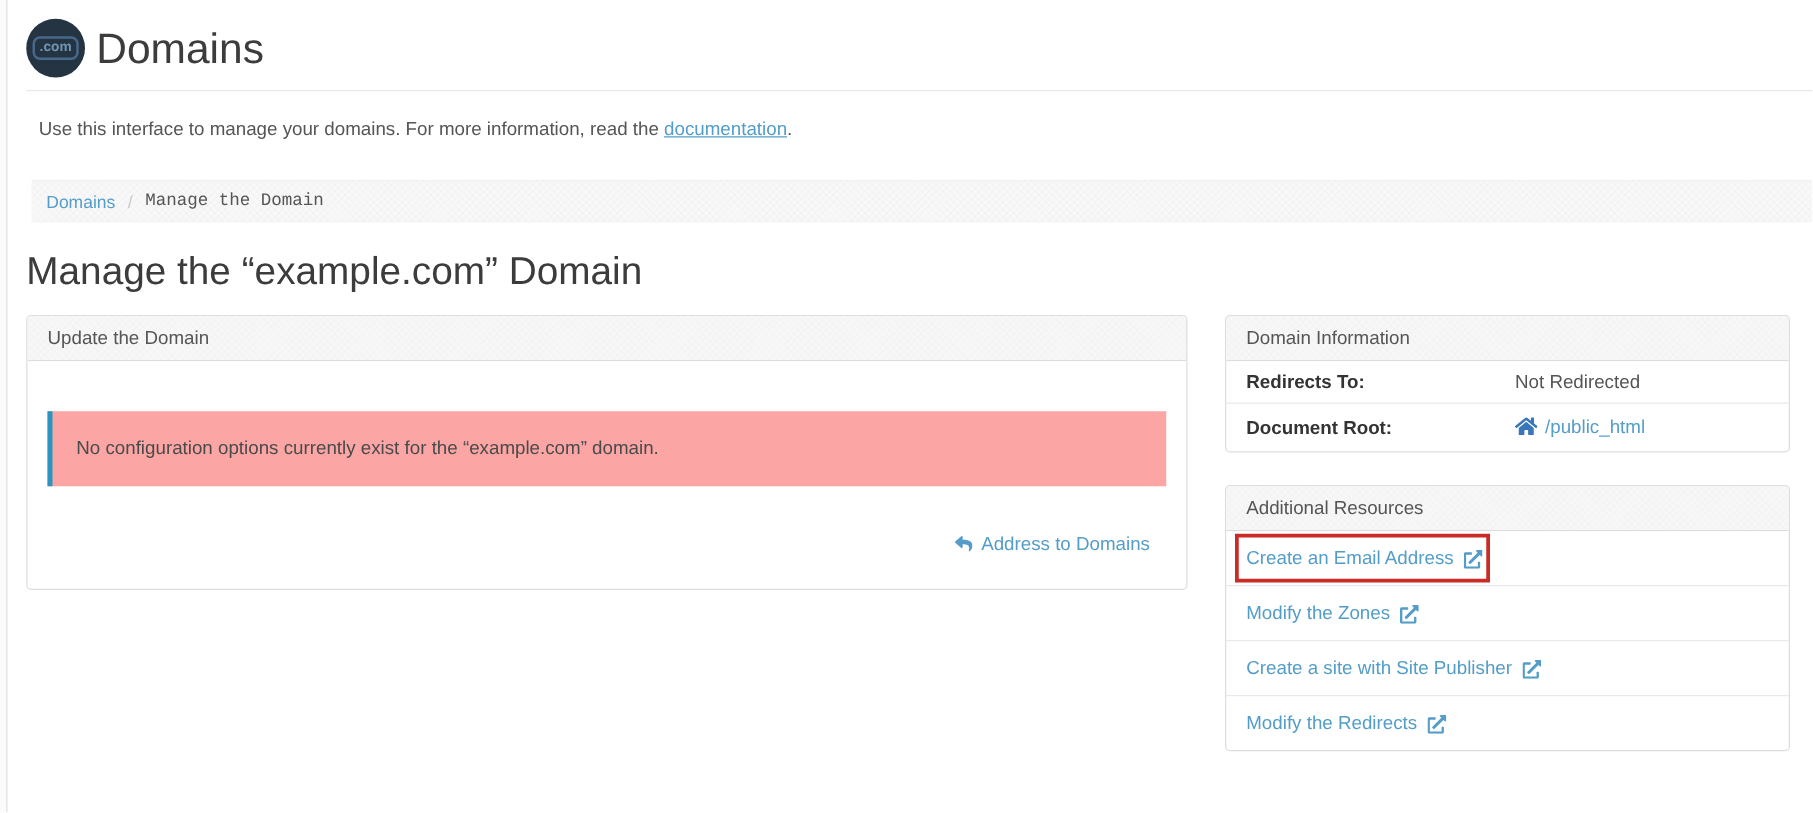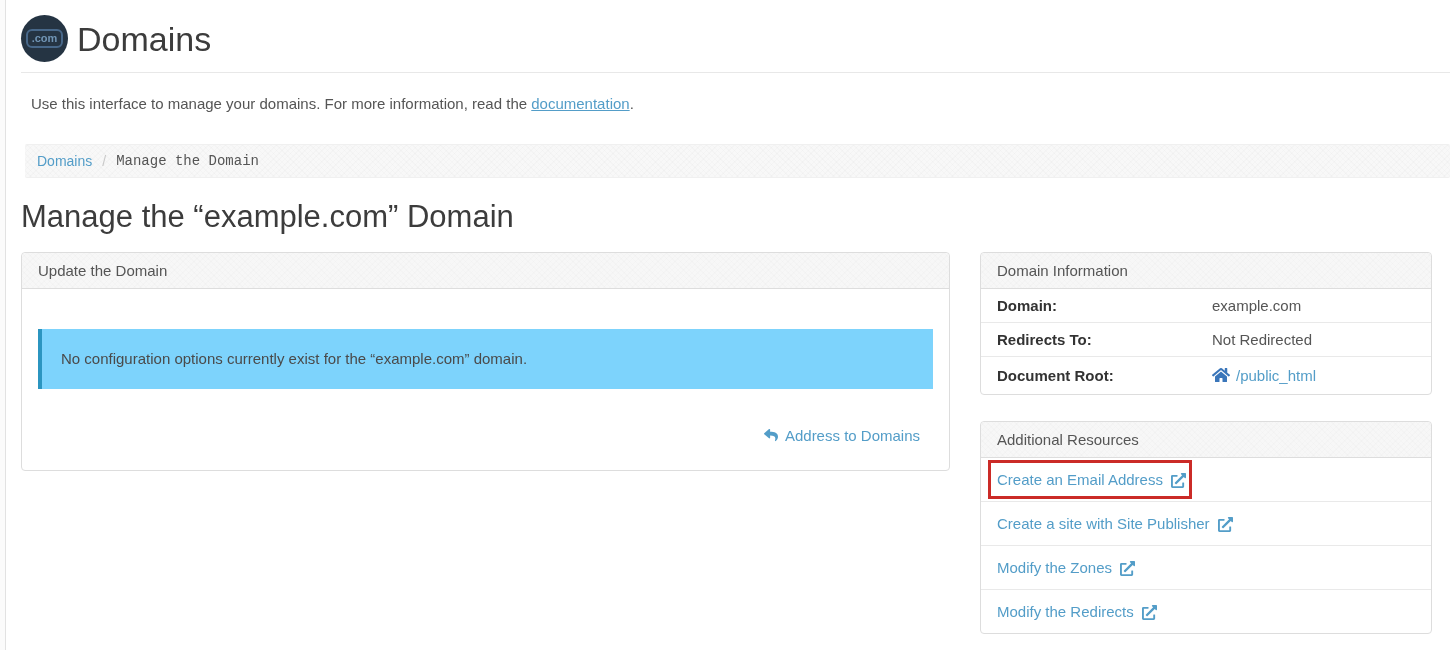--- a/index.html
+++ b/index.html
@@ -55,21 +55,21 @@
     background-color:#f7f7f7;
     background-image:
       repeating-linear-gradient(45deg, rgba(0,0,0,0.012) 0 1px, transparent 1px 4px),
       repeating-linear-gradient(-45deg, rgba(0,0,0,0.012) 0 1px, transparent 1px 4px);
     border-bottom:1px solid #dddddd; border-radius:4px 4px 0 0;
   }
   .panel-update { flex:1 1 auto; }
   .panel-update .panel-body { padding:40px 16px 24px; }
 
   .callout-info {
-    background:#7dd3fc; border-left:4px solid #2b95c0;
+    background:#fca5a5; border-left:4px solid #2b95c0;
     padding:20px 15px 20px 19px; font-size:15px; color:#4a4a4a; line-height:1.3;
   }
   .panel-footer-link { text-align:right; margin-top:38px; padding-right:13px; }
   .return-link { display:inline-flex; align-items:center; gap:7px; font-size:15px; }
   .return-link svg { flex:0 0 auto; }
 
   .right-col { width:452px; flex:0 0 452px; display:flex; flex-direction:column; gap:26px; }
 
   
   .info-table { width:100%; border-collapse:collapse; font-size:15px; }
@@ -137,24 +137,20 @@
         </div>
       </div>
     </section>
 
     <aside class="right-col">
 
       <section class="panel">
         <div class="panel-header">Domain Information</div>
         <table class="info-table">
           <tbody>
-            <tr>
-              <td class="lbl">Domain:</td>
-              <td class="val">example.com</td>
-            </tr>
             <tr>
               <td class="lbl">Redirects To:</td>
               <td class="val">Not Redirected</td>
             </tr>
             <tr>
               <td class="lbl">Document Root:</td>
               <td class="val">
                 <a href="#" class="link docroot">
                   <svg width="18" height="16" viewBox="0 0 576 512" fill="#3a76ba" aria-hidden="true">
                       <path d="M280.37 148.26L96 300.11V464a16 16 0 0 0 16 16l112.06-.29a16 16 0 0 0 15.92-16V368a16 16 0 0 1 16-16h64a16 16 0 0 1 16 16v95.64a16 16 0 0 0 16 16.05L464 480a16 16 0 0 0 16-16V300L295.67 148.26a12.19 12.19 0 0 0-15.3 0zM571.6 251.47L488 182.56V44.05a12 12 0 0 0-12-12h-56a12 12 0 0 0-12 12v72.61L318.47 43a48 48 0 0 0-61 0L4.34 251.47a12 12 0 0 0-1.6 16.9l25.5 31A12 12 0 0 0 45.15 301l235.22-193.74a12.19 12.19 0 0 1 15.3 0L530.9 301a12 12 0 0 0 16.9-1.6l25.5-31a12 12 0 0 0-1.7-16.93z"></path>
@@ -174,29 +170,29 @@
             <div class="annotation-box"></div>
             <a href="#" class="link">
               <span>Create an Email Address</span>
               <svg width="15" height="15" viewBox="0 0 512 512" fill="#539dc8" aria-hidden="true">
                   <path d="M432,320H400a16,16,0,0,0-16,16V448H64V128H208a16,16,0,0,0,16-16V80a16,16,0,0,0-16-16H48A48,48,0,0,0,0,112V464a48,48,0,0,0,48,48H400a48,48,0,0,0,48-48V336A16,16,0,0,0,432,320ZM488,0h-128c-21.37,0-32.05,25.91-17,41l35.73,35.73L135,320.37a24,24,0,0,0,0,34L157.67,377a24,24,0,0,0,34,0L435.28,133.32,471,169c15,15,41,4.5,41-17V24A24,24,0,0,0,488,0Z"></path>
                 </svg>
             </a>
           </li>
           <li>
             <a href="#" class="link">
+              <span>Modify the Zones</span>
+              <svg width="15" height="15" viewBox="0 0 512 512" fill="#539dc8" aria-hidden="true">
+                  <path d="M432,320H400a16,16,0,0,0-16,16V448H64V128H208a16,16,0,0,0,16-16V80a16,16,0,0,0-16-16H48A48,48,0,0,0,0,112V464a48,48,0,0,0,48,48H400a48,48,0,0,0,48-48V336A16,16,0,0,0,432,320ZM488,0h-128c-21.37,0-32.05,25.91-17,41l35.73,35.73L135,320.37a24,24,0,0,0,0,34L157.67,377a24,24,0,0,0,34,0L435.28,133.32,471,169c15,15,41,4.5,41-17V24A24,24,0,0,0,488,0Z"></path>
+                </svg>
+            </a>
+          </li>
+          <li>
+            <a href="#" class="link">
               <span>Create a site with Site Publisher</span>
-              <svg width="15" height="15" viewBox="0 0 512 512" fill="#539dc8" aria-hidden="true">
-                  <path d="M432,320H400a16,16,0,0,0-16,16V448H64V128H208a16,16,0,0,0,16-16V80a16,16,0,0,0-16-16H48A48,48,0,0,0,0,112V464a48,48,0,0,0,48,48H400a48,48,0,0,0,48-48V336A16,16,0,0,0,432,320ZM488,0h-128c-21.37,0-32.05,25.91-17,41l35.73,35.73L135,320.37a24,24,0,0,0,0,34L157.67,377a24,24,0,0,0,34,0L435.28,133.32,471,169c15,15,41,4.5,41-17V24A24,24,0,0,0,488,0Z"></path>
-                </svg>
-            </a>
-          </li>
-          <li>
-            <a href="#" class="link">
-              <span>Modify the Zones</span>
               <svg width="15" height="15" viewBox="0 0 512 512" fill="#539dc8" aria-hidden="true">
                   <path d="M432,320H400a16,16,0,0,0-16,16V448H64V128H208a16,16,0,0,0,16-16V80a16,16,0,0,0-16-16H48A48,48,0,0,0,0,112V464a48,48,0,0,0,48,48H400a48,48,0,0,0,48-48V336A16,16,0,0,0,432,320ZM488,0h-128c-21.37,0-32.05,25.91-17,41l35.73,35.73L135,320.37a24,24,0,0,0,0,34L157.67,377a24,24,0,0,0,34,0L435.28,133.32,471,169c15,15,41,4.5,41-17V24A24,24,0,0,0,488,0Z"></path>
                 </svg>
             </a>
           </li>
           <li>
             <a href="#" class="link">
               <span>Modify the Redirects</span>
               <svg width="15" height="15" viewBox="0 0 512 512" fill="#539dc8" aria-hidden="true">
                   <path d="M432,320H400a16,16,0,0,0-16,16V448H64V128H208a16,16,0,0,0,16-16V80a16,16,0,0,0-16-16H48A48,48,0,0,0,0,112V464a48,48,0,0,0,48,48H400a48,48,0,0,0,48-48V336A16,16,0,0,0,432,320ZM488,0h-128c-21.37,0-32.05,25.91-17,41l35.73,35.73L135,320.37a24,24,0,0,0,0,34L157.67,377a24,24,0,0,0,34,0L435.28,133.32,471,169c15,15,41,4.5,41-17V24A24,24,0,0,0,488,0Z"></path>

